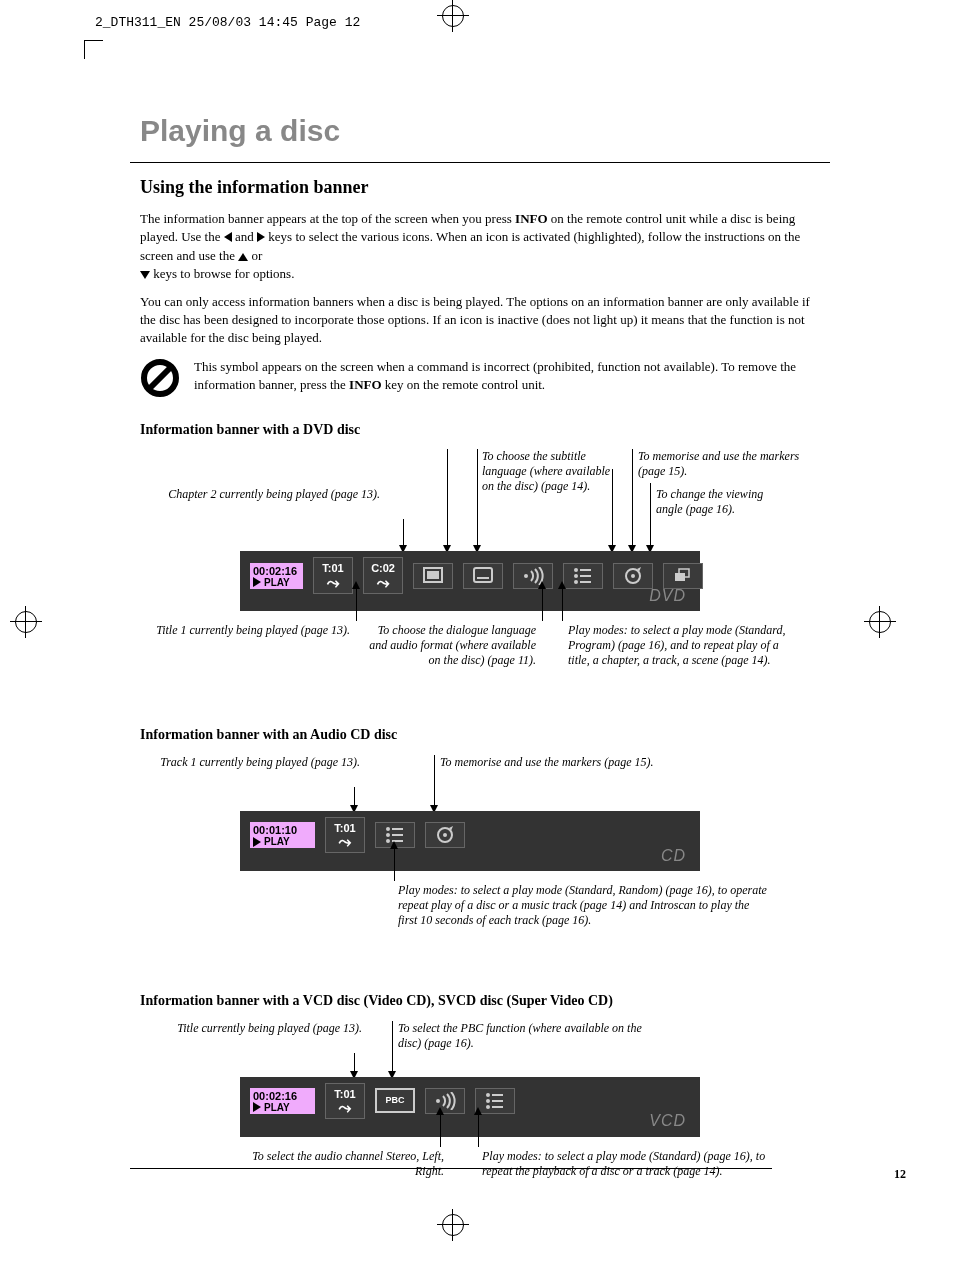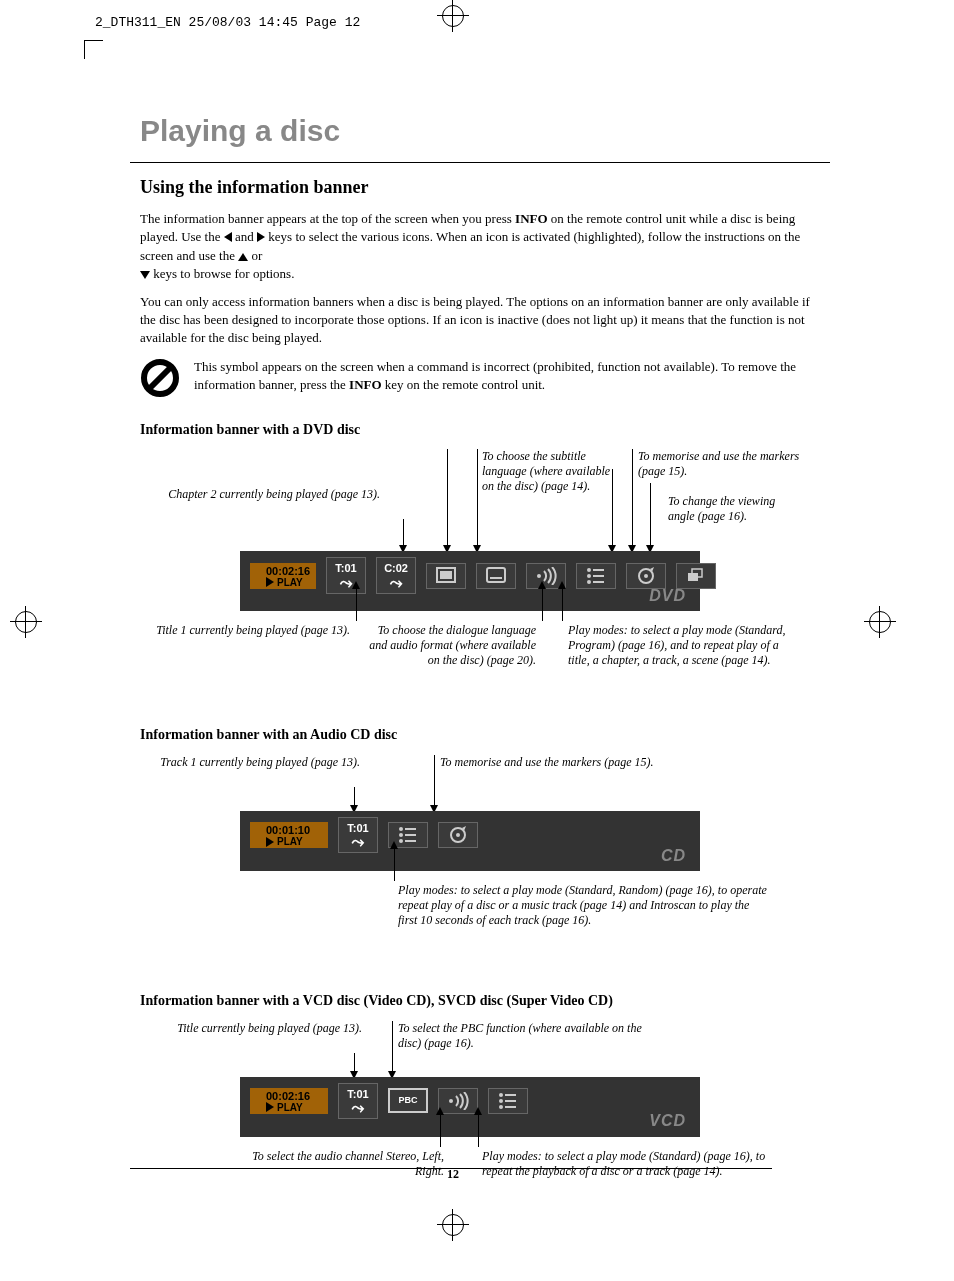--- a/index.html
+++ b/index.html
@@ -124,47 +124,47 @@
   .banner {
     position: absolute;
     background: #333;
     box-sizing: border-box;
   }
   .banner-row {
     display: flex; align-items: center; gap: 10px;
     padding: 6px 10px;
   }
   .time-play {
-    background: #a16207; color: #000;
-    padding: 2px 6px 1px 16px;
+    background: #f0abfc; color: #000;
+    padding: 2px 6px 1px 3px;
     font-family: Arial, sans-serif; font-size: 11px; font-weight: bold;
     line-height: 1.1;
     width: 56px;
   }
   .time-play .pl { display: flex; align-items: center; gap: 3px; font-size: 10px; }
   .bcell {
     color: #fff; font-family: Arial, sans-serif; font-size: 11px; font-weight: bold;
     text-align: center; min-width: 30px;
     border: 1px solid #666; padding: 3px 4px; background: #3a3a3a;
   }
   .bcell .sub { font-size: 16px; line-height: 0.8; }
   .bcell svg { display: block; margin: 0 auto; }
   .banner-label {
     position: absolute; right: 14px; bottom: 4px;
-    font-family: Arial, sans-serif; font-weight: bold; font-style: italic;
+    font-family: Arial, sans-serif; font-weight: normal; font-style: italic;
     color: #888; font-size: 16px; letter-spacing: 1px;
   }
 
   .footer-line {
     position: absolute; left: 130px; right: 134px; bottom: 112px;
     border-top: 1px solid #000;
   }
   .page-num {
     position: absolute; left: 0; right: 0; bottom: 98px;
-    text-align: center; font-weight: bold; font-size: 12px;
+    text-align: right; font-weight: bold; font-size: 12px;
   }
 </style>
 </head>
 <body>
 
 <div class="page">
   <div class="crop-header">2_DTH311_EN  25/08/03  14:45  Page 12</div>
   <div class="corner-tl"></div>
   <div class="crop-mark-top">
       <div class="reg-mark">
@@ -210,21 +210,21 @@
       </p>
     </div>
 
     <h3>Information banner with a DVD disc</h3>
 
     <div class="diagram" style="height:260px;">
 
       <div class="callout right-align" style="left:60; top:38px; width:240px;">Chapter 2 currently being played (page 13).</div>
       <div class="callout" style="left:342px; top:0; width:140px;">To choose the subtitle language (where available on the disc) (page 14).</div>
       <div class="callout" style="left:498px; top:0; width:180px;">To memorise and use the markers (page 15).</div>
-      <div class="callout" style="left:516px; top:45px; width:130px;margin-left:12px;">To change the viewing angle (page 16).</div>
+      <div class="callout" style="left:516px; top:38px; width:130px;">To change the viewing angle (page 16).</div>
 
       <div class="call-line" style="left:307px; top:0; width:1px; height:96px;"></div>
         <div class="arrow-tip-d" style="left:303px; top:96px;"></div>
       <div class="call-line" style="left:263px; top:70px; width:1px; height:26px;"></div>
         <div class="arrow-tip-d" style="left:259px; top:96px;"></div>
       <div class="call-line" style="left:337px; top:0; width:1px; height:96px;"></div>
         <div class="arrow-tip-d" style="left:333px; top:96px;"></div>
       <div class="call-line" style="left:492px; top:0; width:1px; height:96px;"></div>
         <div class="arrow-tip-d" style="left:488px; top:96px;"></div>
       <div class="call-line" style="left:510px; top:34px; width:1px; height:62px;"></div>
@@ -290,21 +290,21 @@
               <svg width="20" height="18">
                 <rect x="2" y="6" width="10" height="8" fill="#ccc"></rect>
                 <rect x="6" y="2" width="10" height="8" fill="none" stroke="#ccc" stroke-width="1.5"></rect>
               </svg>
             </div>
         </div>
         <div class="banner-label">DVD</div>
       </div>
 
       <div class="callout right-align" style="left:0; top:174px; width:210px;">Title 1 currently being played (page 13).</div>
-      <div class="callout right-align" style="left:228px; top:174px; width:168px;">To choose the dialogue language and audio format (where available on the disc) (page 20).</div>
+      <div class="callout right-align" style="left:228px; top:174px; width:168px;">To choose the dialogue language and audio format (where available on the disc) (page 11).</div>
       <div class="callout" style="left:428px; top:174px; width:230px;">Play modes: to select a play mode (Standard, Program) (page 16), and to repeat play of a title, a chapter, a track, a scene (page 14).</div>
 
       <div class="call-line" style="left:216px; top:140px; width:1px; height:32px;"></div>
         <div class="arrow-tip-u" style="left:212px; top:132px;"></div>
       <div class="call-line" style="left:402px; top:140px; width:1px; height:32px;"></div>
         <div class="arrow-tip-u" style="left:398px; top:132px;"></div>
       <div class="call-line" style="left:422px; top:140px; width:1px; height:32px;"></div>
         <div class="arrow-tip-u" style="left:418px; top:132px;"></div>
     </div>
 

